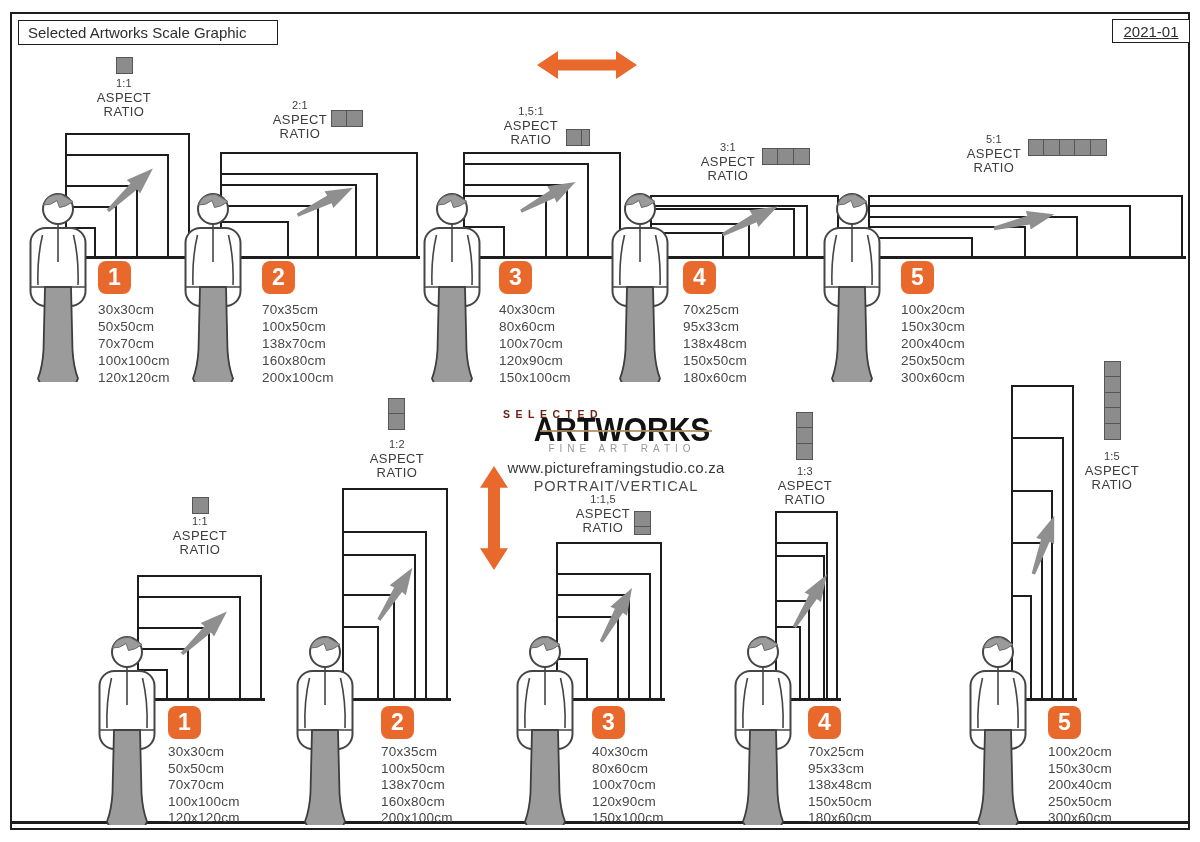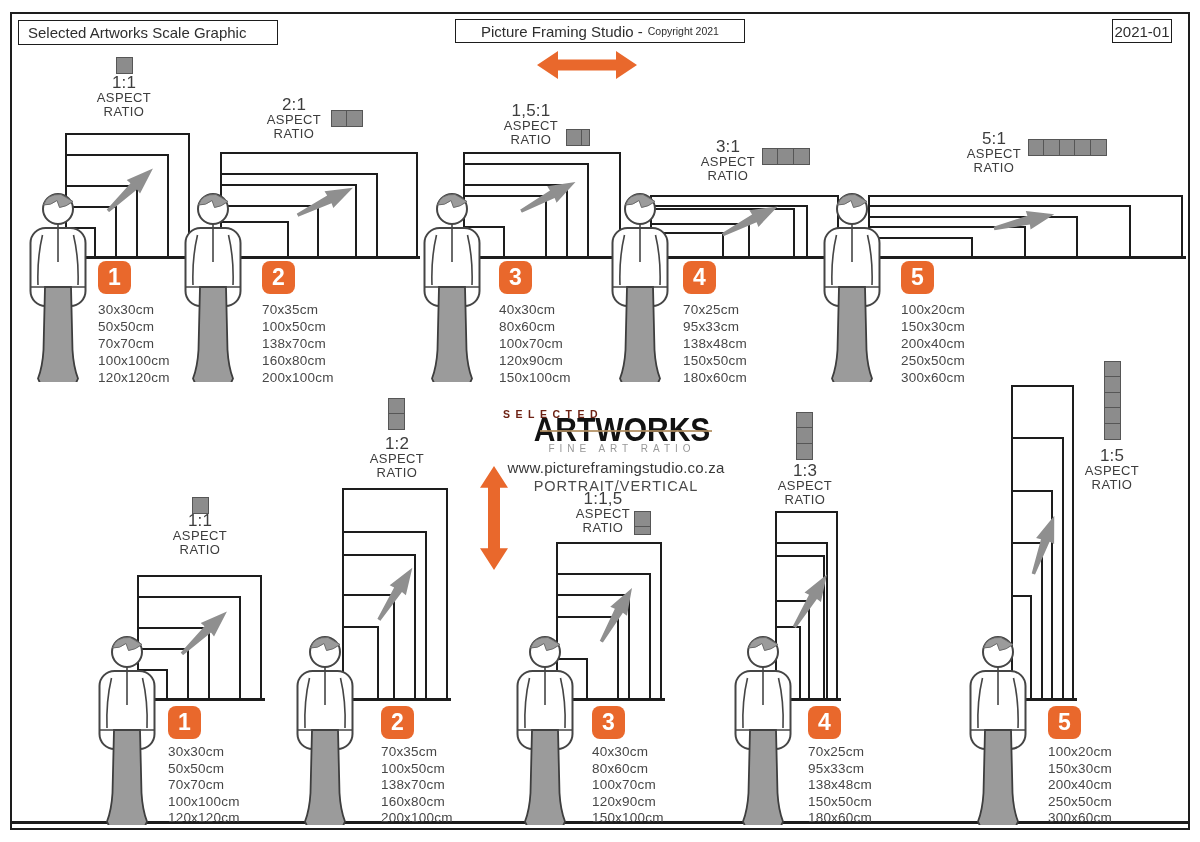--- a/index.html
+++ b/index.html
@@ -13,21 +13,21 @@
   .hbox .big{font-size:15px;white-space:nowrap;}
   .hbox .small{font-size:10.5px;margin-left:5px;white-space:nowrap;}
   .rect{position:absolute;border:2px solid #1d1d1d;box-sizing:border-box;}
   .bl{position:absolute;height:3px;background:#1d1d1d;}
   .badge{position:absolute;width:33px;height:33px;background:#E9682C;border-radius:8px;
          display:flex;align-items:center;justify-content:center;color:#fff;
          font-weight:bold;font-size:23px;}
   .sizes{position:absolute;font-size:13.5px;line-height:17px;color:#474747;letter-spacing:.2px;}
   .rlabel{position:absolute;width:92px;text-align:center;font-size:13px;line-height:14.5px;
           color:#3d3d3d;letter-spacing:.4px;}
-  .rlabel .rv{font-size:17px;letter-spacing:.2px;}
+  .rlabel .rv{font-size:11px;letter-spacing:.2px;}
   .ricon{position:absolute;display:flex;}
   .ricon.col{flex-direction:column;}
   .sq{width:17px;height:17px;background:#8c8c8c;border:1.6px solid #565656;box-sizing:border-box;}
   .ricon.row .sq + .sq{margin-left:-1.6px;}
   .ricon.col .sq + .sq{margin-top:-1.6px;}
   .sq.hw{width:9px;}
   .sq.hh{height:9px;}
   .person{position:absolute;width:76px;height:190px;}
   .arr{position:absolute;width:64px;height:24px;}
   .ctext{position:absolute;text-align:center;}
@@ -57,25 +57,21 @@
     </g>
 </svg>
 
 <div class="page">
   <div class="frame"></div>
   <div class="ground"></div>
 
   <div class="hbox" style="left:18px;top:20px;width:260px;height:25px;">
     <span class="big">Selected Artworks Scale Graphic</span>
   </div>
-  <div class="hbox" style="left:455px;top:19px;width:290px;height:24px;justify-content:center;">
-    <span class="big">Picture Framing Studio -</span>
-    <span class="small">Copyright 2021</span>
-  </div>
-  <div class="hbox" style="left:1112px;top:19px;width:60px;height:24px;justify-content:center;">
+  <div class="hbox" style="left:1112px;top:19px;width:78px;height:24px;justify-content:center;text-decoration:underline;">
     <span class="big">2021-01</span>
   </div>
 
   <svg style="position:absolute;left:537px;top:49px;width:100px;height:32px;" viewBox="0 0 100 32" preserveAspectRatio="none">
     <polygon points="0,16 21,2 21,10.5 79,10.5 79,2 100,16 79,30 79,21.5 21,21.5 21,30" fill="#E9682C"></polygon>
   </svg>
 
   <div class="bl" style="left:63px;top:256px;width:130px;"></div>
   <div class="rect" style="left:65px;top:133px;width:125px;height:125px;"></div>
   <div class="rect" style="left:65px;top:154px;width:104px;height:104px;"></div>
@@ -114,21 +110,21 @@
   <svg class="arr" style="left:294px;top:189px;transform:rotate(-26deg);" viewBox="0 0 64 24">
       <use href="#garrow"></use>
     </svg>
   <svg class="person" style="left:175px;top:192px;" viewBox="0 0 76 190" preserveAspectRatio="none">
       <use href="#person"></use>
     </svg>
   <div class="ricon row" style="left:331px;top:110px;">
       <span class="sq"></span>
       <span class="sq"></span>
     </div>
-  <div class="rlabel" style="left:248px;top:98px;text-align:center;">
+  <div class="rlabel" style="left:254px;top:98px;text-align:center;">
     <div class="rv">2:1</div>
     <div>ASPECT</div>
     <div>RATIO</div>
   </div>
   <div class="badge" style="left:262px;top:261px;">2</div>
   <div class="sizes" style="left:262px;top:301px;">
     <div>70x35cm</div>
     <div>100x50cm</div>
     <div>138x70cm</div>
     <div>160x80cm</div>

